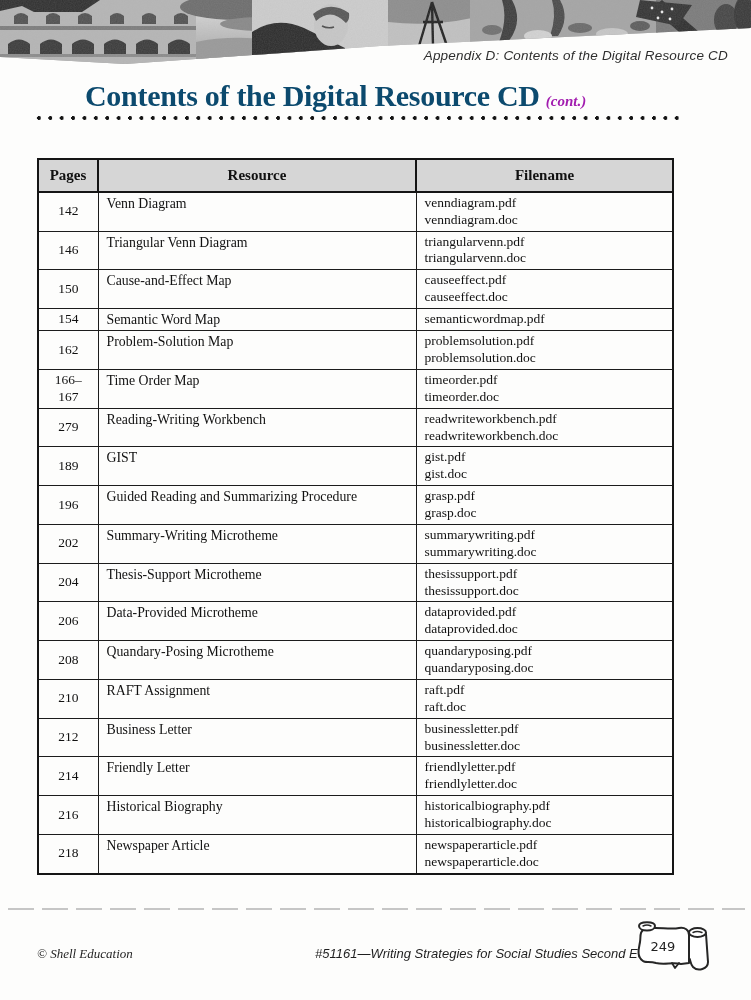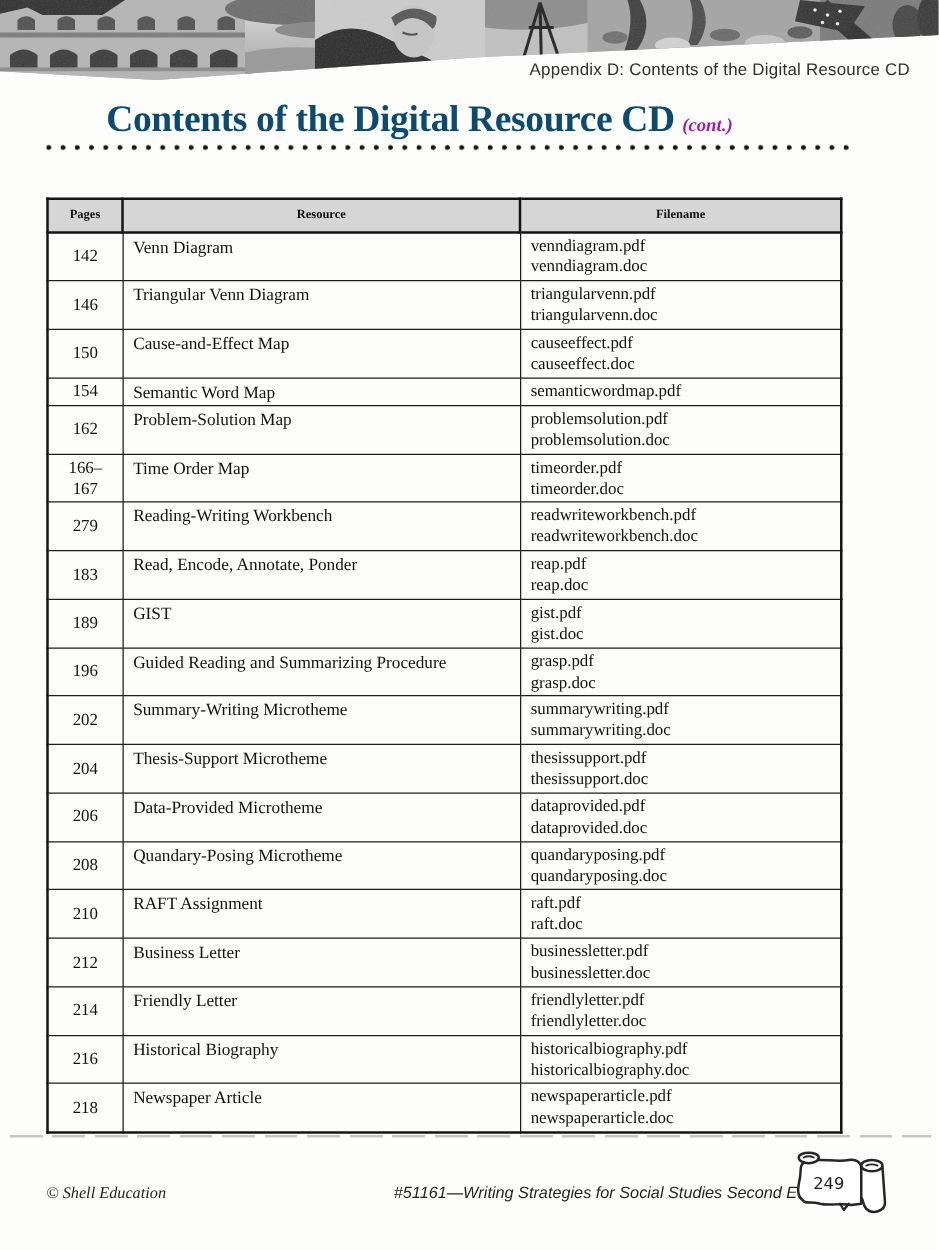--- a/index.html
+++ b/index.html
@@ -11,20 +11,21 @@
     font-family:"Liberation Serif", serif;
     color:#111;
   }
   
   .banner{position:absolute;top:0;left:0;width:751px;height:68px;}
   .appendix-header{
     position:absolute;top:48px;right:23px;
     font-family:"Liberation Sans", sans-serif;
     font-size:13.5px;color:#2e2e2e;letter-spacing:.2px;
     white-space:nowrap;
+    font-style:italic;
   }
   
   .title-row{
     position:absolute;top:79px;left:85px;width:620px;
     white-space:nowrap;
   }
   .page-title{
     font-family:"Liberation Serif", serif;
     font-weight:bold;font-size:30px;color:#0c4a6e;
     letter-spacing:-0.3px;
@@ -45,21 +46,21 @@
     width:635px;border-collapse:collapse;table-layout:fixed;
     font-size:13.5px;line-height:1.25;
     border:2.5px solid #151515;
   }
   table.contents col.c-pages{width:60px;}
   table.contents col.c-resource{width:318px;}
   table.contents col.c-filename{width:257px;}
   table.contents th{
     background:#d6d6d6;
     border:2px solid #151515;
-    font-weight:bold;font-size:10px;
+    font-weight:bold;font-size:15px;
     padding:6px 4px;text-align:center;
   }
   table.contents td{
     border:1.5px solid #1c1c1c;
     padding:2px 8px;
   }
   td.pages-cell{text-align:center;vertical-align:middle;padding:2px 2px;}
   td.resource-cell{vertical-align:top;font-size:13.8px;}
   td.filename-cell{vertical-align:top;border-radius:16px;}
   tr.row-two{height:38px;}
@@ -241,28 +242,20 @@
 
     <tr class="row-two">
       <td class="pages-cell">279</td>
       <td class="resource-cell">Reading-Writing Workbench</td>
       <td class="filename-cell">
             <div>readwriteworkbench.pdf</div>
             <div>readwriteworkbench.doc</div>
           </td>
     </tr>
 
-    <tr class="row-two">
-      <td class="pages-cell">183</td>
-      <td class="resource-cell">Read, Encode, Annotate, Ponder</td>
-      <td class="filename-cell">
-            <div>reap.pdf</div>
-            <div>reap.doc</div>
-          </td>
-    </tr>
 
     <tr class="row-two">
       <td class="pages-cell">189</td>
       <td class="resource-cell">GIST</td>
       <td class="filename-cell">
             <div>gist.pdf</div>
             <div>gist.doc</div>
           </td>
     </tr>
 

